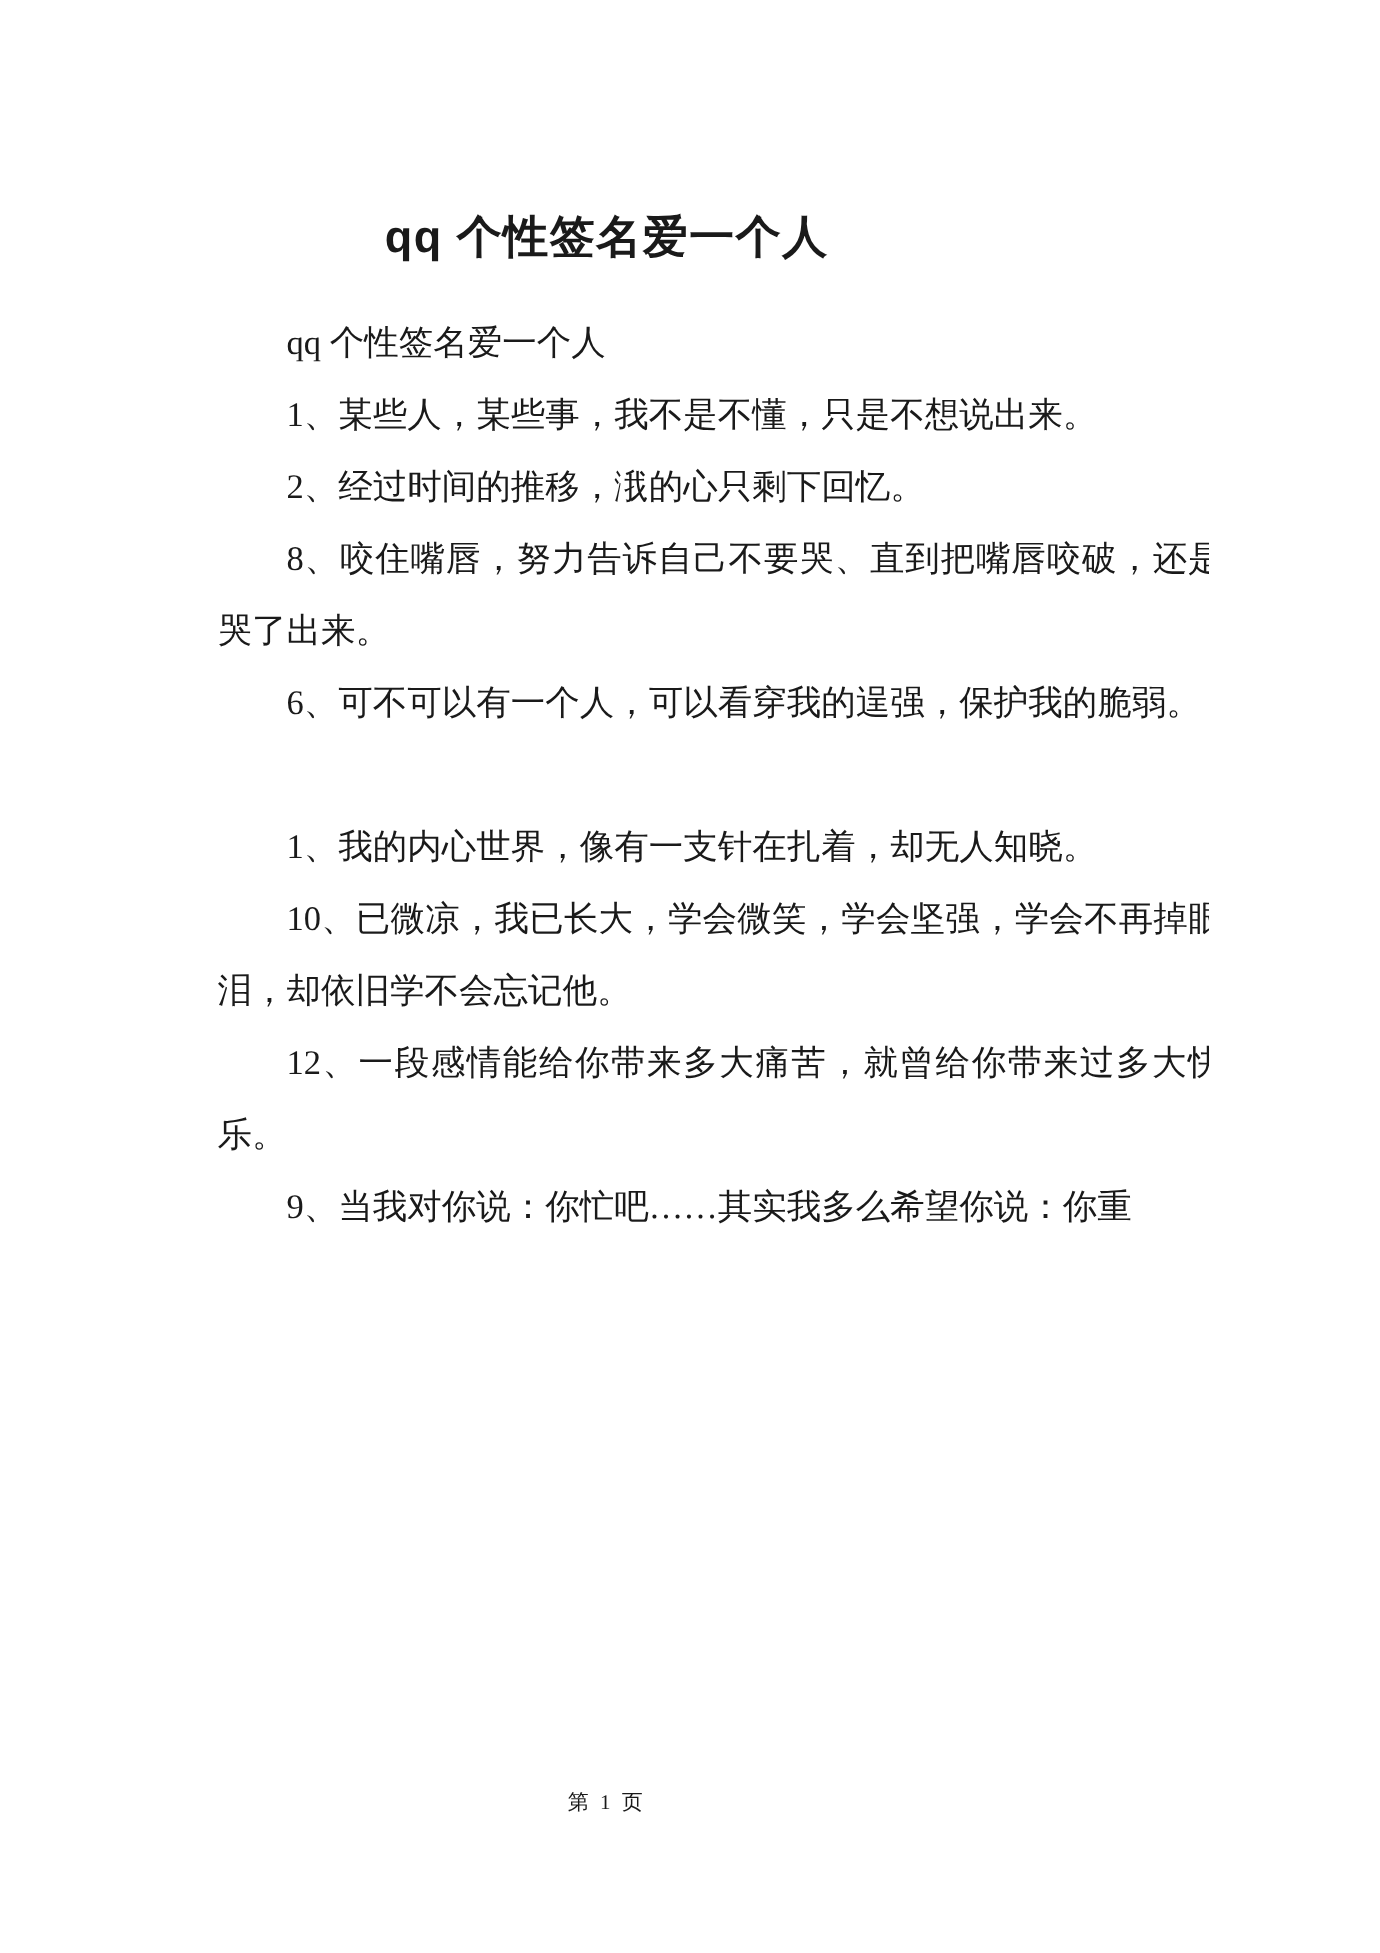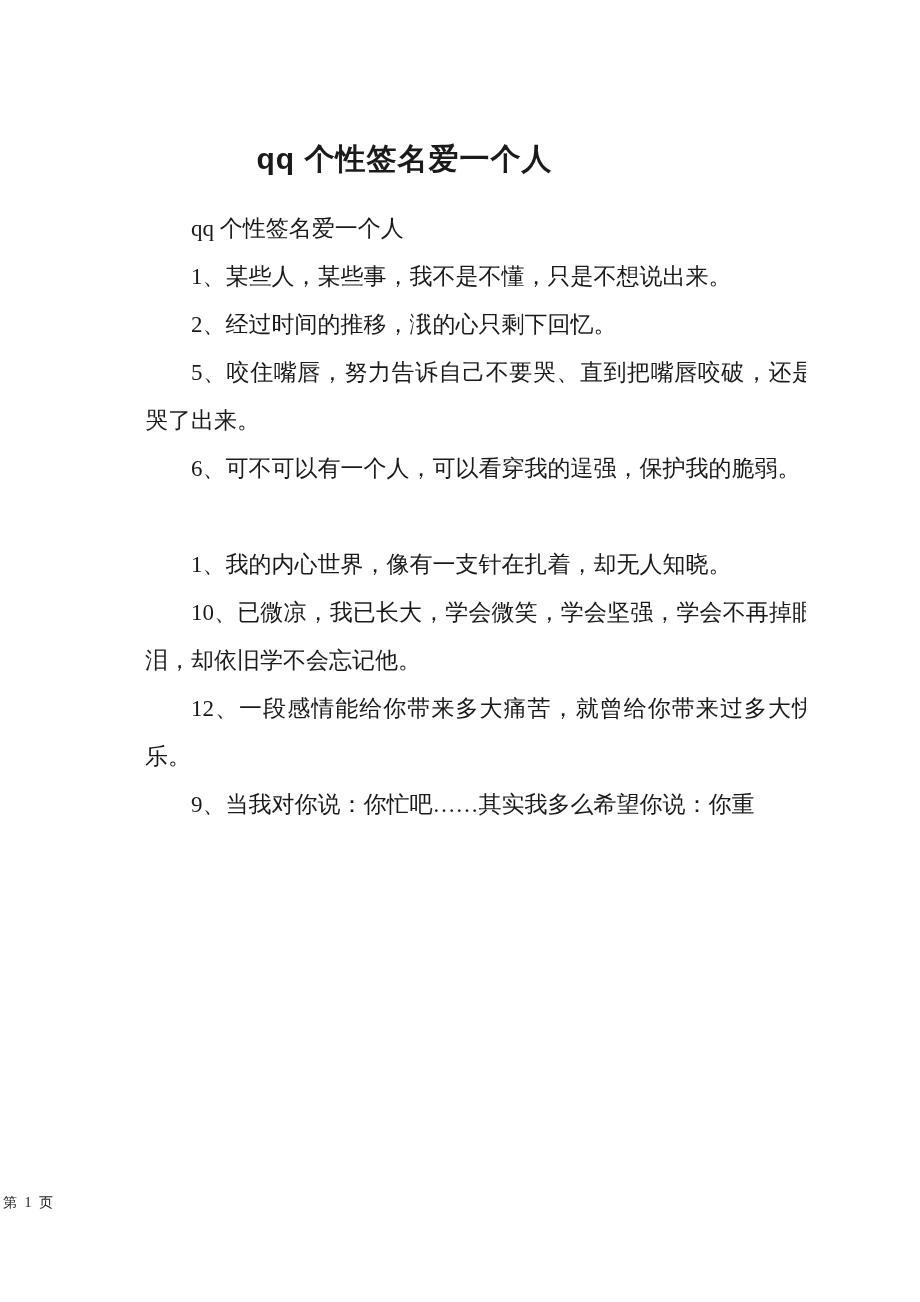--- a/index.html
+++ b/index.html
@@ -46,40 +46,40 @@
     word-break: normal;
   }
   .para:empty {
     height: 48px;
   }
   .page-footer {
     position: absolute;
     left: 0;
     right: 0;
     top: 1188px;
-    text-align: left;
+    text-align: center;
     font-family: "Liberation Serif", "DejaVu Serif", serif;
     font-size: 14px;
     line-height: 24px;
     letter-spacing: 2px;
     color: var(--text, #1a1a1a);
   }
 </style>
 </head>
 <body>
 
 <div class="page">
 
   <h1 class="doc-title">qq 个性签名爱一个人</h1>
 
   <div class="content">
     <p class="para">qq 个性签名爱一个人</p>
     <p class="para">1、某些人，某些事，我不是不懂，只是不想说出来。</p>
     <p class="para">2、经过时间的推移，涐的心只剩下回忆。</p>
-    <p class="para">5、咬住嘴唇，努力告诉自己不要哭、直到把嘴唇咬破，还是哭了出来。</p>
+    <p class="para">8、咬住嘴唇，努力告诉自己不要哭、直到把嘴唇咬破，还是哭了出来。</p>
     <p class="para">6、可不可以有一个人，可以看穿我的逞强，保护我的脆弱。</p>
     <p class="para"></p>
     <p class="para">1、我的内心世界，像有一支针在扎着，却无人知晓。</p>
     <p class="para">10、已微凉，我已长大，学会微笑，学会坚强，学会不再掉眼泪，却依旧学不会忘记他。</p>
     <p class="para">12、一段感情能给你带来多大痛苦，就曾给你带来过多大快乐。</p>
     <p class="para">9、当我对你说：你忙吧……其实我多么希望你说：你重</p>
   </div>
 
   <div class="page-footer">第 1 页</div>
 

